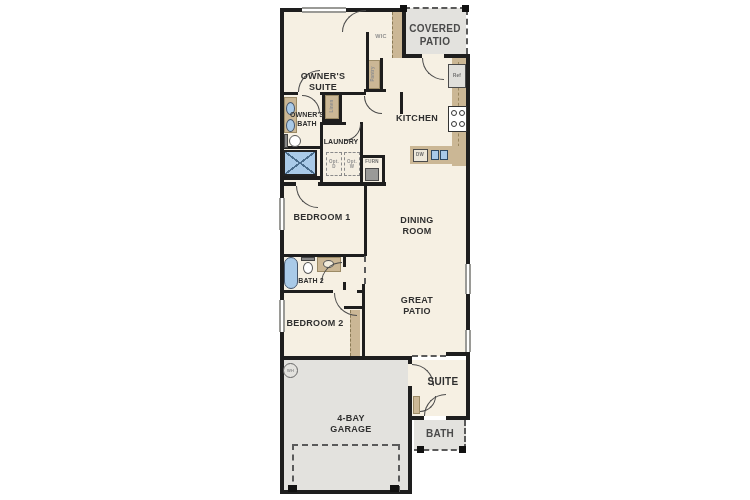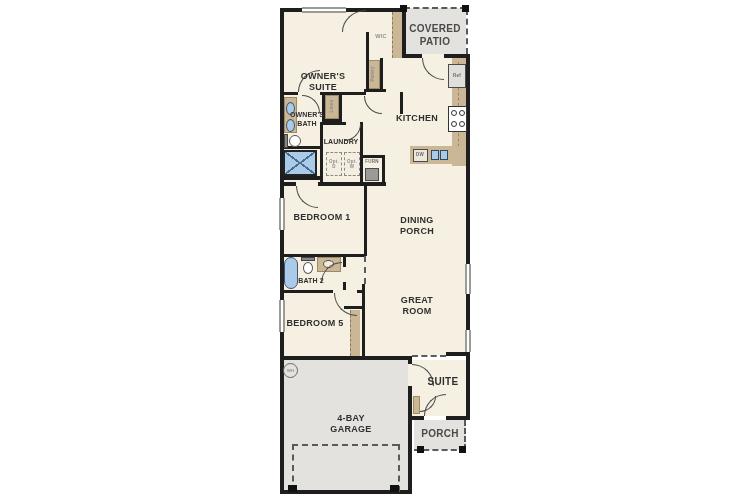--- a/index.html
+++ b/index.html
@@ -183,24 +183,24 @@
   <div class="small-label xs vert" style="left:332px;top:106px;">Linen</div>
   <div class="room-label sm" style="left:341px;top:142px;">LAUNDRY</div>
   <div class="small-label xs" style="left:334px;top:164px;">Opt.
 D</div>
   <div class="small-label xs" style="left:352px;top:164px;">Opt.
 W</div>
   <div class="small-label xs" style="left:372px;top:162px;color:#6a6a6a;">FURN</div>
   <div class="small-label xs" style="left:420px;top:155px;color:#6a6a6a;">DW</div>
   <div class="room-label" style="left:322px;top:218px;">BEDROOM 1</div>
   <div class="room-label" style="left:417px;top:226px;">DINING
-PORCH</div>
+ROOM</div>
   <div class="room-label sm" style="left:311px;top:281px;">BATH 2</div>
-  <div class="room-label" style="left:315px;top:324px;">BEDROOM 5</div>
+  <div class="room-label" style="left:315px;top:324px;">BEDROOM 2</div>
   <div class="room-label" style="left:417px;top:306px;">GREAT
-ROOM</div>
+PATIO</div>
   <div class="room-label" style="left:351px;top:424px;">4-BAY
 GARAGE</div>
   <div class="room-label md" style="left:443px;top:382px;">SUITE</div>
-  <div class="room-label md" style="left:440px;top:434px;color:#4a4a4a;">PORCH</div>
+  <div class="room-label md" style="left:440px;top:434px;color:#4a4a4a;">BATH</div>
   <div class="small-label xs" style="left:290.5px;top:370.5px;font-size:4px;">WH</div>
 
 </div>
 
 </body></html>

